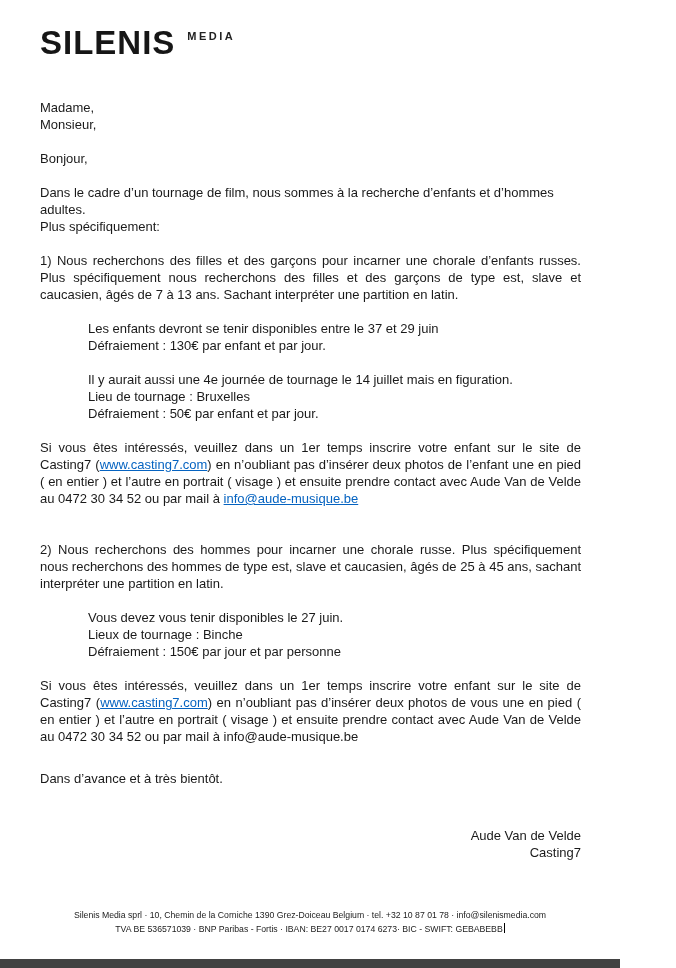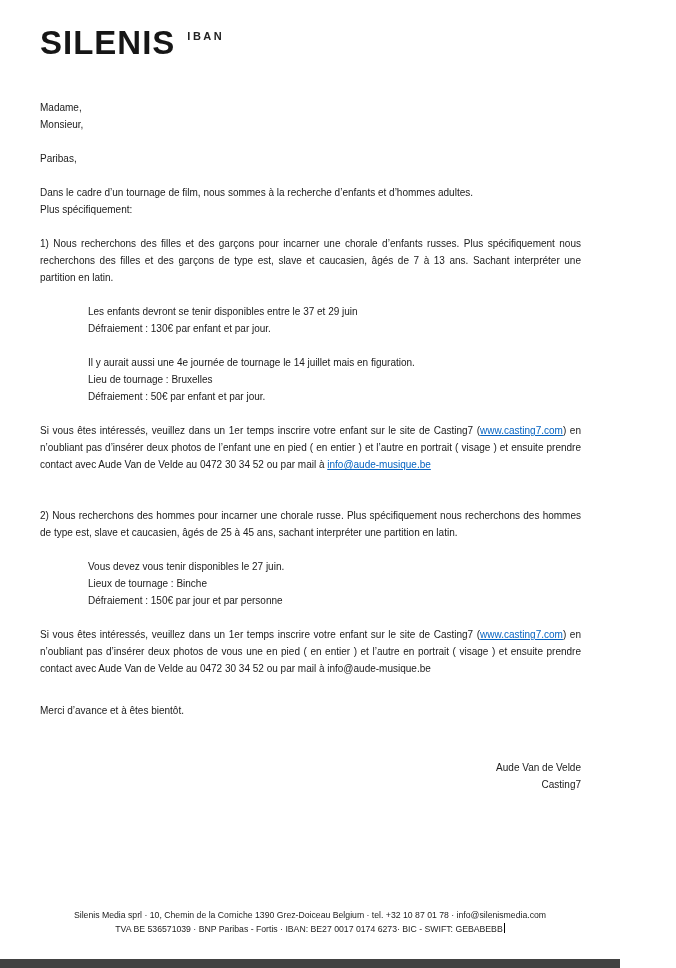--- a/index.html
+++ b/index.html
@@ -28,21 +28,21 @@
   }
   .logo-sub {
     font-size: 11px;
     font-weight: 600;
     letter-spacing: 2.5px;
     color: #222222;
     margin-top: 4px;
   }
   .content {
     padding: 40px 39px 0 40px;
-    font-size: 10px;
+    font-size: 13px;
     line-height: 17px;
   }
   .line { margin: 0; }
   .mb1 { margin-bottom: 17px; }
   .mb15 { margin-bottom: 25px; }
   .mb2 { margin-bottom: 34px; }
   .para { text-align: justify; }
   .indent { padding-left: 48px; }
   a.doc-link {
     color: #0563c1;
@@ -80,31 +80,31 @@
     background: #424242;
   }
 </style>
 </head>
 <body>
 
 <div class="page">
 
   <header class="logo">
     <span class="logo-main">SILENIS</span>
-    <span class="logo-sub">IBAN</span>
+    <span class="logo-sub">MEDIA</span>
   </header>
 
   <main class="content">
 
     <div class="mb1">
       <p class="line">Madame,</p>
       <p class="line">Monsieur,</p>
     </div>
 
-    <p class="line mb1">Paribas,</p>
+    <p class="line mb1">Bonjour,</p>
 
     <div class="mb1">
       <p class="line">Dans le cadre d’un tournage de film, nous sommes à la recherche d’enfants et d’hommes adultes.</p>
       <p class="line">Plus spécifiquement:</p>
     </div>
 
     <p class="para mb1">1) Nous recherchons des filles et des garçons pour incarner une chorale d’enfants russes. Plus spécifiquement nous recherchons des filles et des garçons de type est, slave et caucasien, âgés de 7 à 13 ans. Sachant interpréter une partition en latin.</p>
 
     <div class="indent mb1">
       <p class="line">Les enfants devront se tenir disponibles entre le 37 et 29 juin</p>
@@ -122,21 +122,21 @@
     <p class="para mb1">2) Nous recherchons des hommes pour incarner une chorale russe. Plus spécifiquement nous recherchons des hommes de type est, slave et caucasien, âgés de 25 à 45 ans, sachant interpréter une partition en latin.</p>
 
     <div class="indent mb1">
       <p class="line">Vous devez vous tenir disponibles le 27 juin.</p>
       <p class="line">Lieux de tournage : Binche</p>
       <p class="line">Défraiement : 150€ par jour et par personne</p>
     </div>
 
     <p class="para mb15"><span>Si vous êtes intéressés, veuillez dans un 1er temps inscrire votre enfant sur le site de Casting7 (</span><a class="doc-link" href="#">www.casting7.com</a><span>) en n’oubliant pas d’insérer deux photos de vous une en pied ( en entier ) et l’autre en portrait ( visage ) et ensuite prendre contact avec Aude Van de Velde au 0472 30 34 52 ou par mail à info@aude-musique.be</span></p>
 
-    <p class="line closing-block">Merci d’avance et à êtes bientôt.</p>
+    <p class="line closing-block">Dans d’avance et à très bientôt.</p>
 
     <div class="signature">
       <p class="line">Aude Van de Velde</p>
       <p class="line">Casting7</p>
     </div>
 
   </main>
 
   <footer class="page-footer">
     <p class="line">Silenis Media sprl · 10, Chemin de la Corniche 1390 Grez-Doiceau Belgium · tel. +32 10 87 01 78  · info@silenismedia.com</p>

